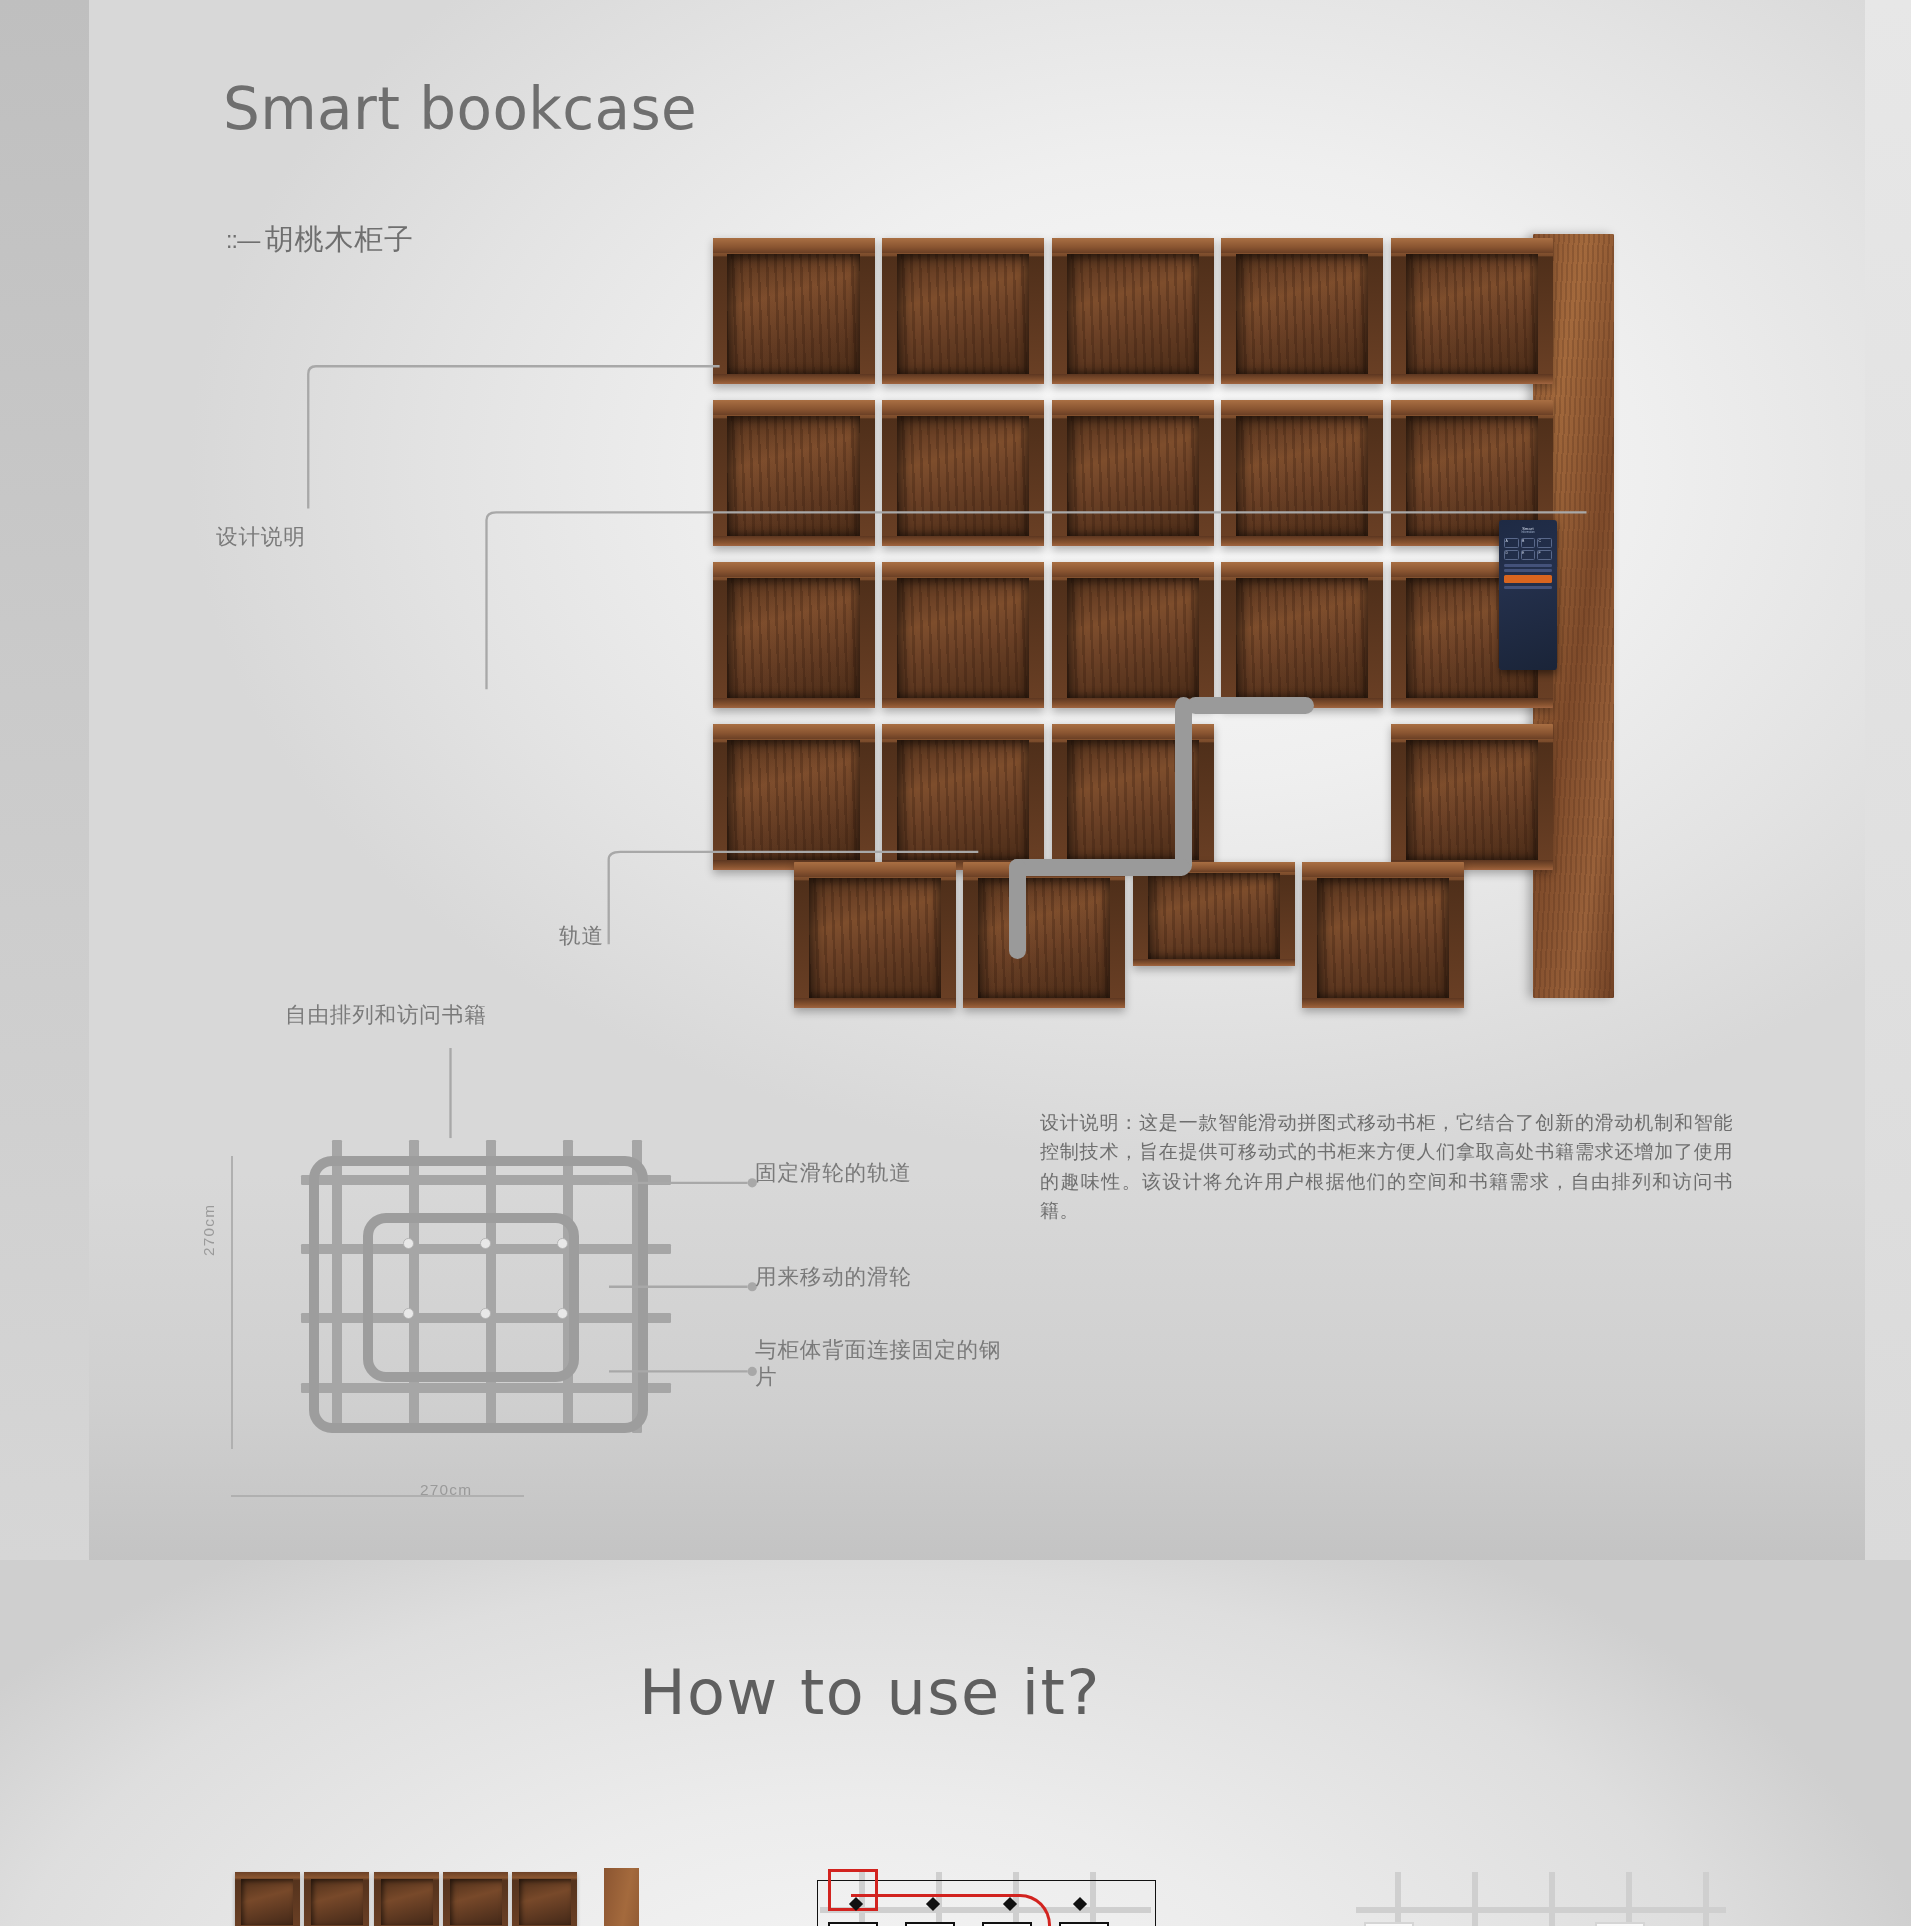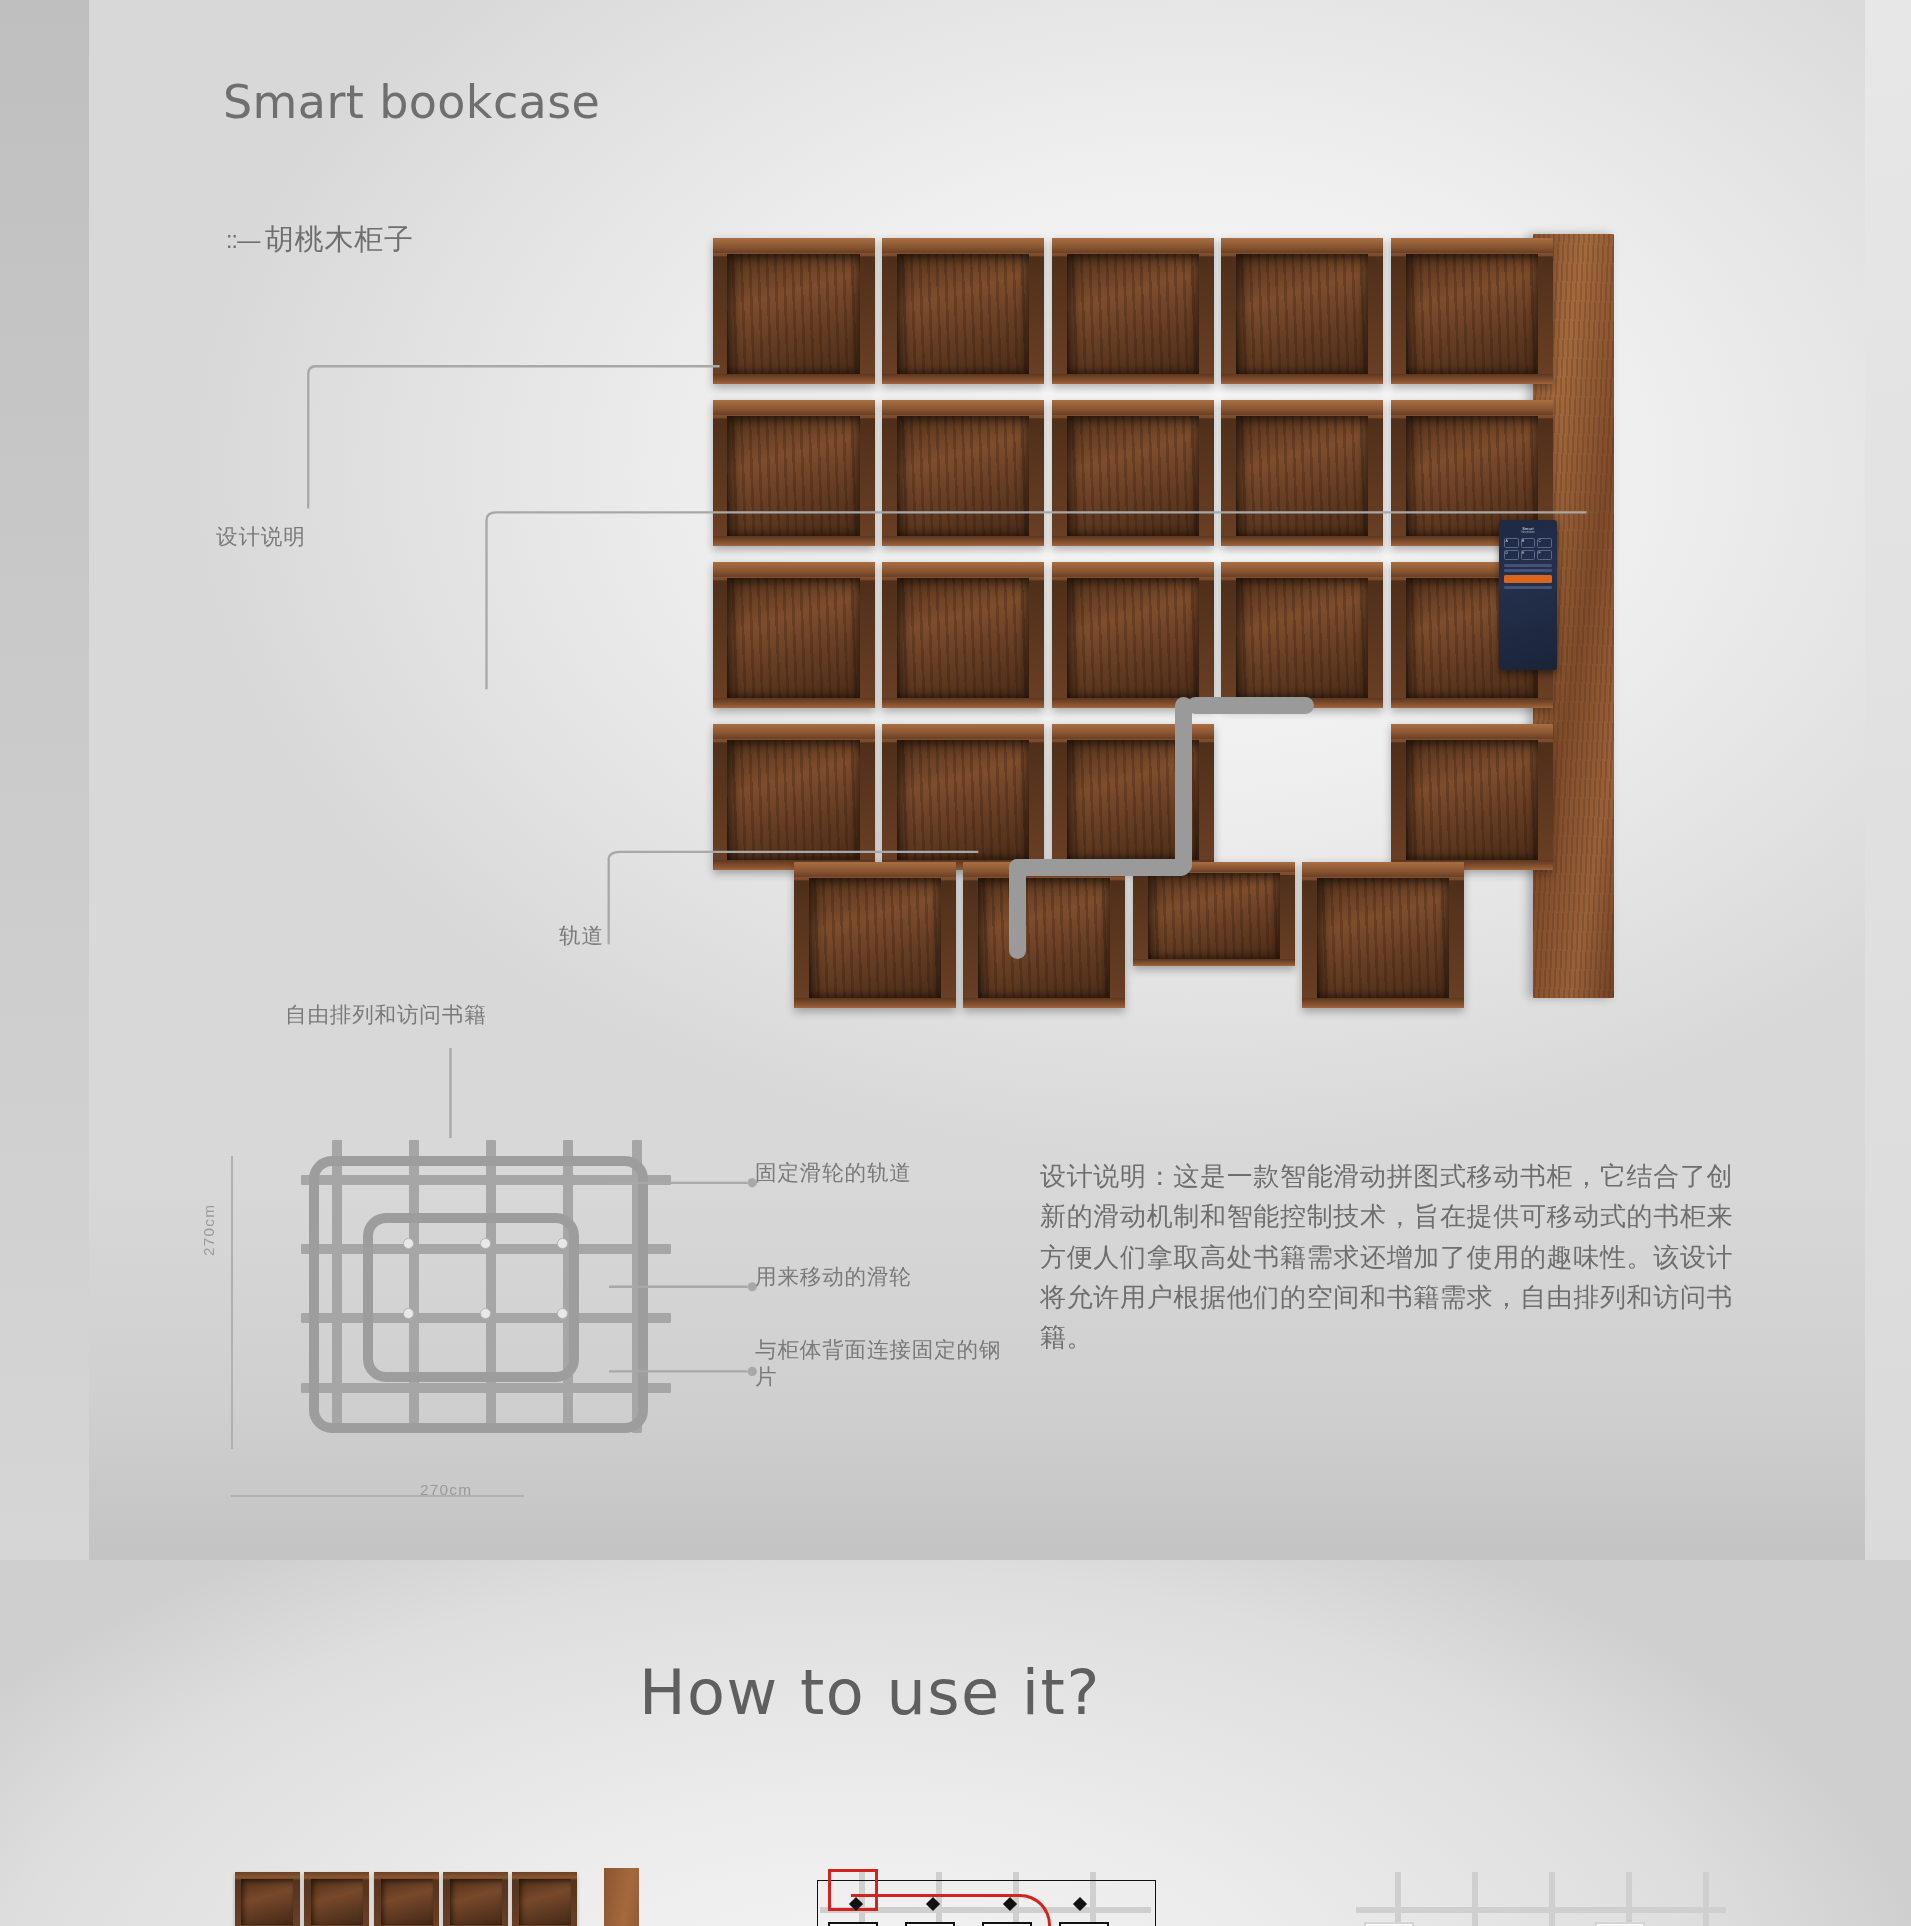--- a/index.html
+++ b/index.html
@@ -37,21 +37,21 @@
     background:
       radial-gradient(ellipse 1002px 693px at 62% 30%, #fafafa 0%, #efefef 45%, #e3e3e3 75%, #d8d8d8 100%);
   }
   .top-floor {
     position: absolute; left: 0; bottom: 0; width: 100%; height: 385px;
     background: linear-gradient(180deg, rgba(210,210,210,0) 0%, rgba(200,200,200,.55) 60%, rgba(190,190,190,.8) 100%);
   }
 
   .title {
     position: absolute; left: 223px; top: 75px;
-    font-size: 46px; font-weight: 400; color: #6f6f6f;
+    font-size: 58px; font-weight: 400; color: #6f6f6f;
     letter-spacing: 0.4px; font-family: "DejaVu Sans", sans-serif;
   }
   .subtitle-row {
     position: absolute; left: 226px; top: 220px;
     display: flex; align-items: center; gap: 5.4px;
   }
   .dots-glyph { font-size: 23px; color: #6f6f6f; line-height: 1; letter-spacing: -0.8px;}
   .subtitle-cn { font-size: 29px; color: #6f6f6f; letter-spacing: 0.8px; }
 
   
@@ -129,22 +129,22 @@
   .node { position:absolute; width: 10.8px; height:10.8px; border-radius:50%; border:1.5px solid #b4b4b4; background:#e8e8e8;}
 
   .dim-label { position:absolute; color:#9a9a9a; font-size: 15.4px; letter-spacing: 1.2px;}
   .dim-v { position:absolute; left: 231px; top: 1156px; width: 2.3px; height: 293px; background:#b0b0b0;}
   .dim-h { position:absolute; left: 231px; top: 1495px; width: 293px; height: 2.3px; background:#b0b0b0;}
 
   .frame-label { position:absolute; color:#7a7a7a; font-size: 21.6px; letter-spacing:0.8px; line-height:1.25;}
 
   
   .desc {
-    position: absolute; left: 1040px; top: 1156px; width: 693px;
-    color: #6e6e6e; font-size: 26px; line-height: 1.55; letter-spacing: 0.4px;
+    position: absolute; left: 1040px; top: 1108px; width: 693px;
+    color: #6e6e6e; font-size: 19px; line-height: 1.55; letter-spacing: 0.4px;
     text-align: justify;
   }
 
   
   .bottom-section {
     position: absolute; left: 0; top: 1560px; width: 1911px; height: 860px;
     background: radial-gradient(ellipse 1079px 578px at 45% 55%, #f5f5f5 0%, #ececec 40%, #dedede 80%, #cfcfcf 100%);
   }
   .how-title {
     position: absolute; left: 639px; top: 1656px;

